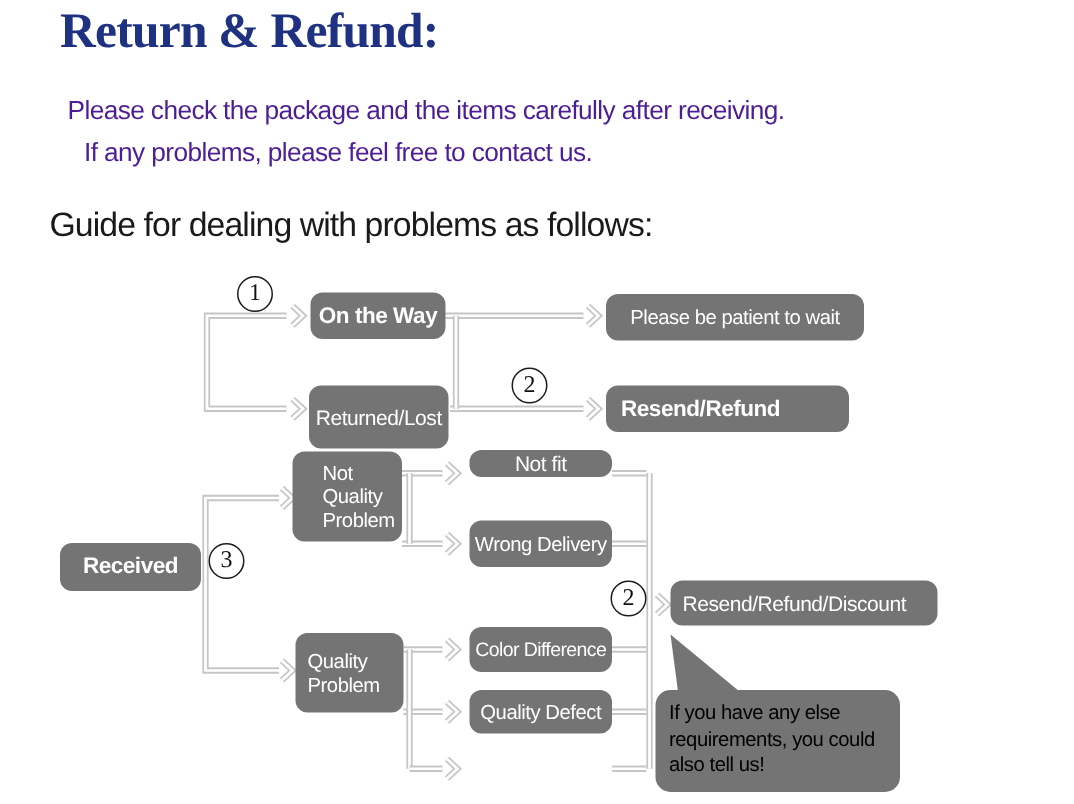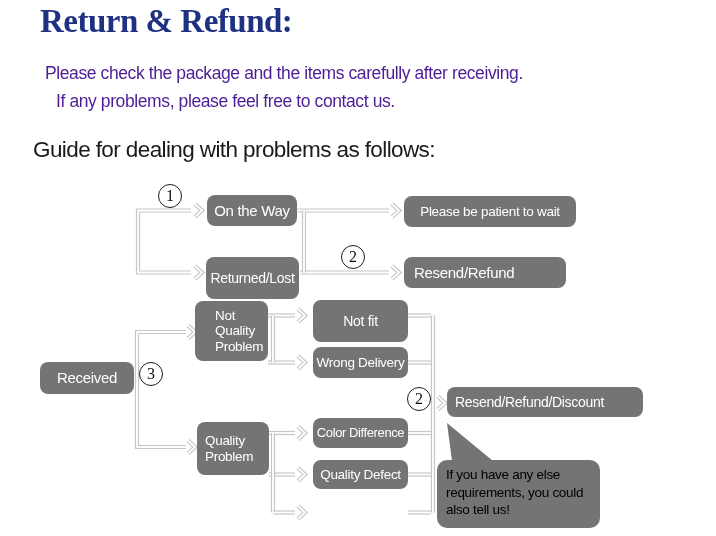--- a/index.html
+++ b/index.html
@@ -27,37 +27,37 @@
   svg.connectors { position:absolute; left:0; top:0; z-index:1; }
   .co { fill:none; stroke:#c6c6c6; stroke-width:4.2; stroke-linejoin:miter; stroke-linecap:butt; }
   .ci { fill:none; stroke:#ffffff; stroke-width:1.8; stroke-linejoin:miter; stroke-linecap:butt; }
   
   .flow-node {
     position:absolute; z-index:2; background:#747474; color:#ffffff;
     border-radius:8px; display:flex; align-items:center; justify-content:center;
     letter-spacing:-0.3px; line-height:1.15; box-sizing:border-box;
     text-align:center;
   }
-  .fs15 { font-size:15px; } .fs14 { font-size:14px; }
+  .fs15 { font-size:15px;font-weight:bold; } .fs14 { font-size:14px; }
   .fs135 { font-size:13.5px; } .fs13 { font-size:13px; letter-spacing:-0.4px; }
   .left-align { justify-content:flex-start; text-align:left; }
   .n-not-received { left:36px; top:222px; width:92px; height:33px; }
   .n-on-the-way { left:207px; top:195px; width:90px; height:31px; }
   .n-returned-lost { left:206px; top:257px; width:93px; height:42px; }
   .n-be-patient { left:404px; top:196px; width:172px; height:31px; }
   .n-resend-refund { left:404px; top:257px; width:162px; height:31px; padding-left:10px; }
   .n-received { left:40px; top:362px; width:94px; height:32px; }
   .n-not-quality { left:195px; top:301px; width:73px; height:60px; padding-left:20px; }
   .n-quality-problem { left:197px; top:422px; width:72px; height:53px; padding-left:8px; }
-  .n-not-fit { left:313px; top:300px; width:95px; height:42px; }
+  .n-not-fit { left:313px; top:300px; width:95px; height:18px; }
   .n-wrong-delivery { left:313px; top:347px; width:95px; height:31px; }
   .n-color-difference { left:313px; top:418px; width:95px; height:30px; }
   .n-quality-defect { left:313px; top:460px; width:95px; height:29px; }
   .n-damage { left:313px; top:498px; width:95px; height:29px; padding-left:12px;margin-top:47px; }
-  .n-resend-discount { left:447px; top:387px; width:196px; height:30px; padding-left:8px; }
+  .n-resend-discount { left:447px; top:387px; width:178px; height:30px; padding-left:8px; }
   
   .marker {
     position:absolute; z-index:3; width:24px; height:24px; box-sizing:border-box;
     border:1.6px solid #1c1c1c; border-radius:50%; background:#ffffff; color:#111111;
     font-family:"Liberation Serif", serif; font-size:16px;
     display:flex; align-items:center; justify-content:center; line-height:1;
   }
   .m1 { left:158px; top:184px; }
   .m2 { left:341px; top:245px; }
   .m3 { left:139px; top:362px; }

